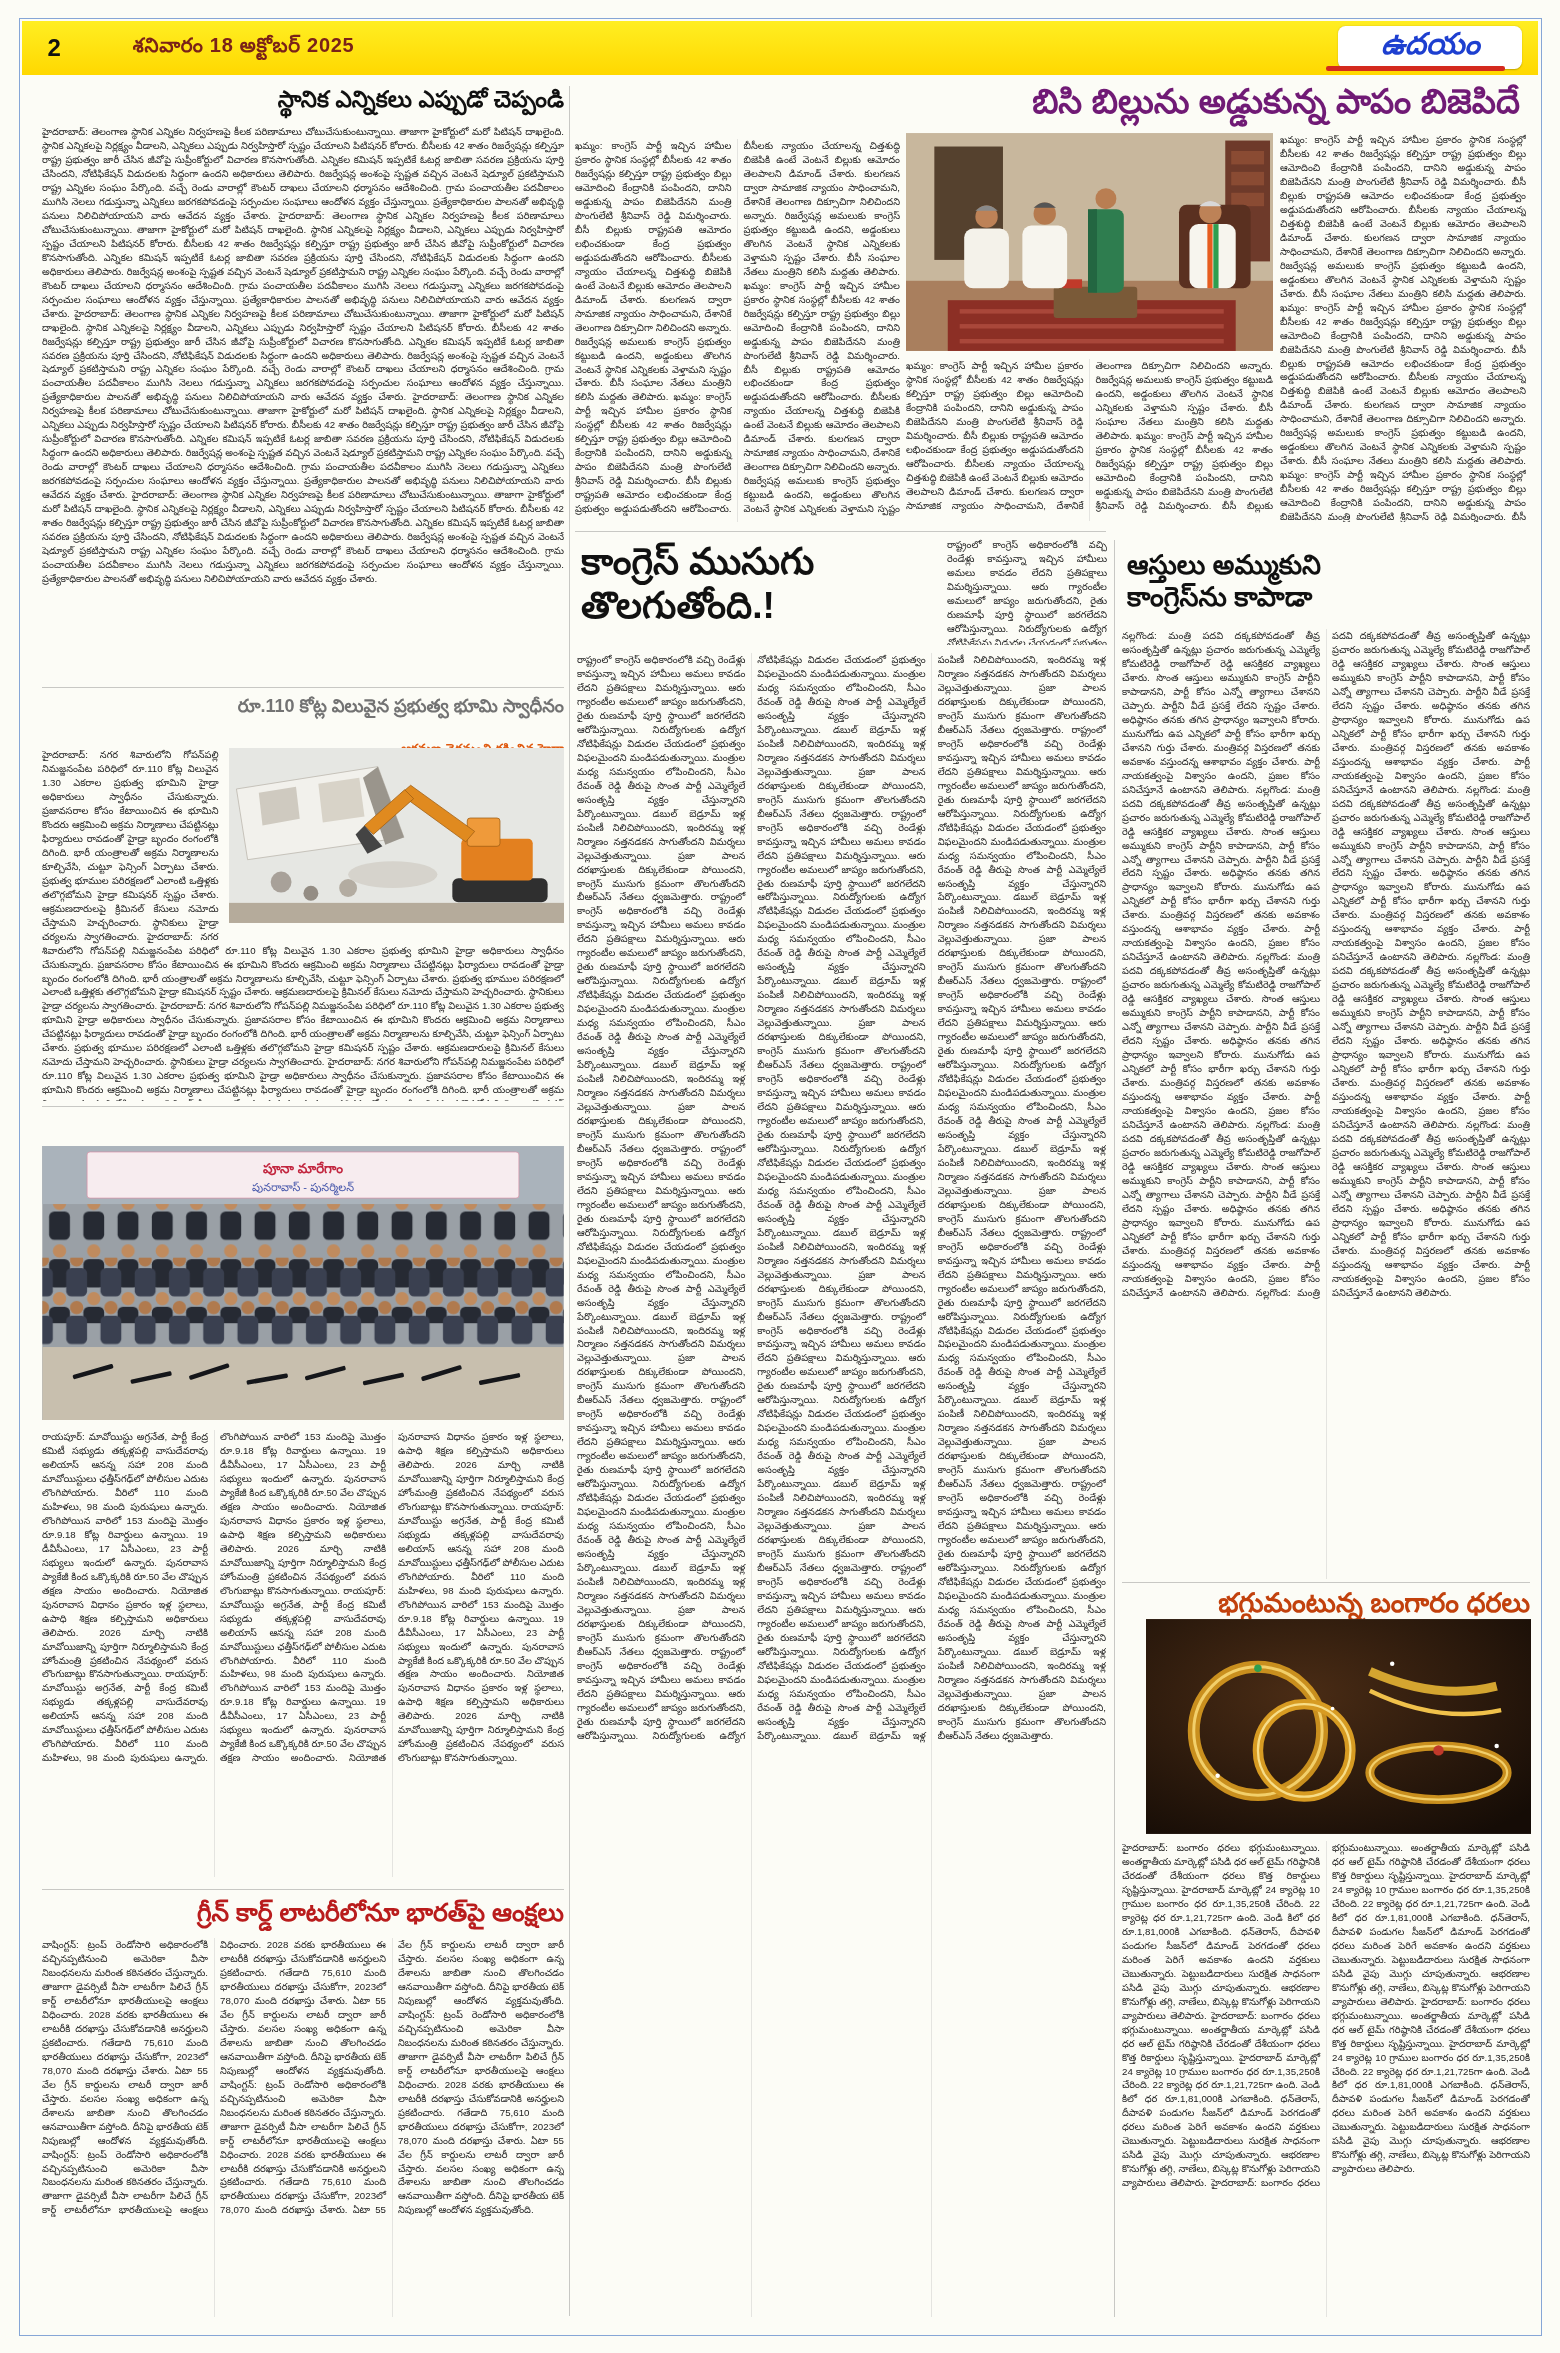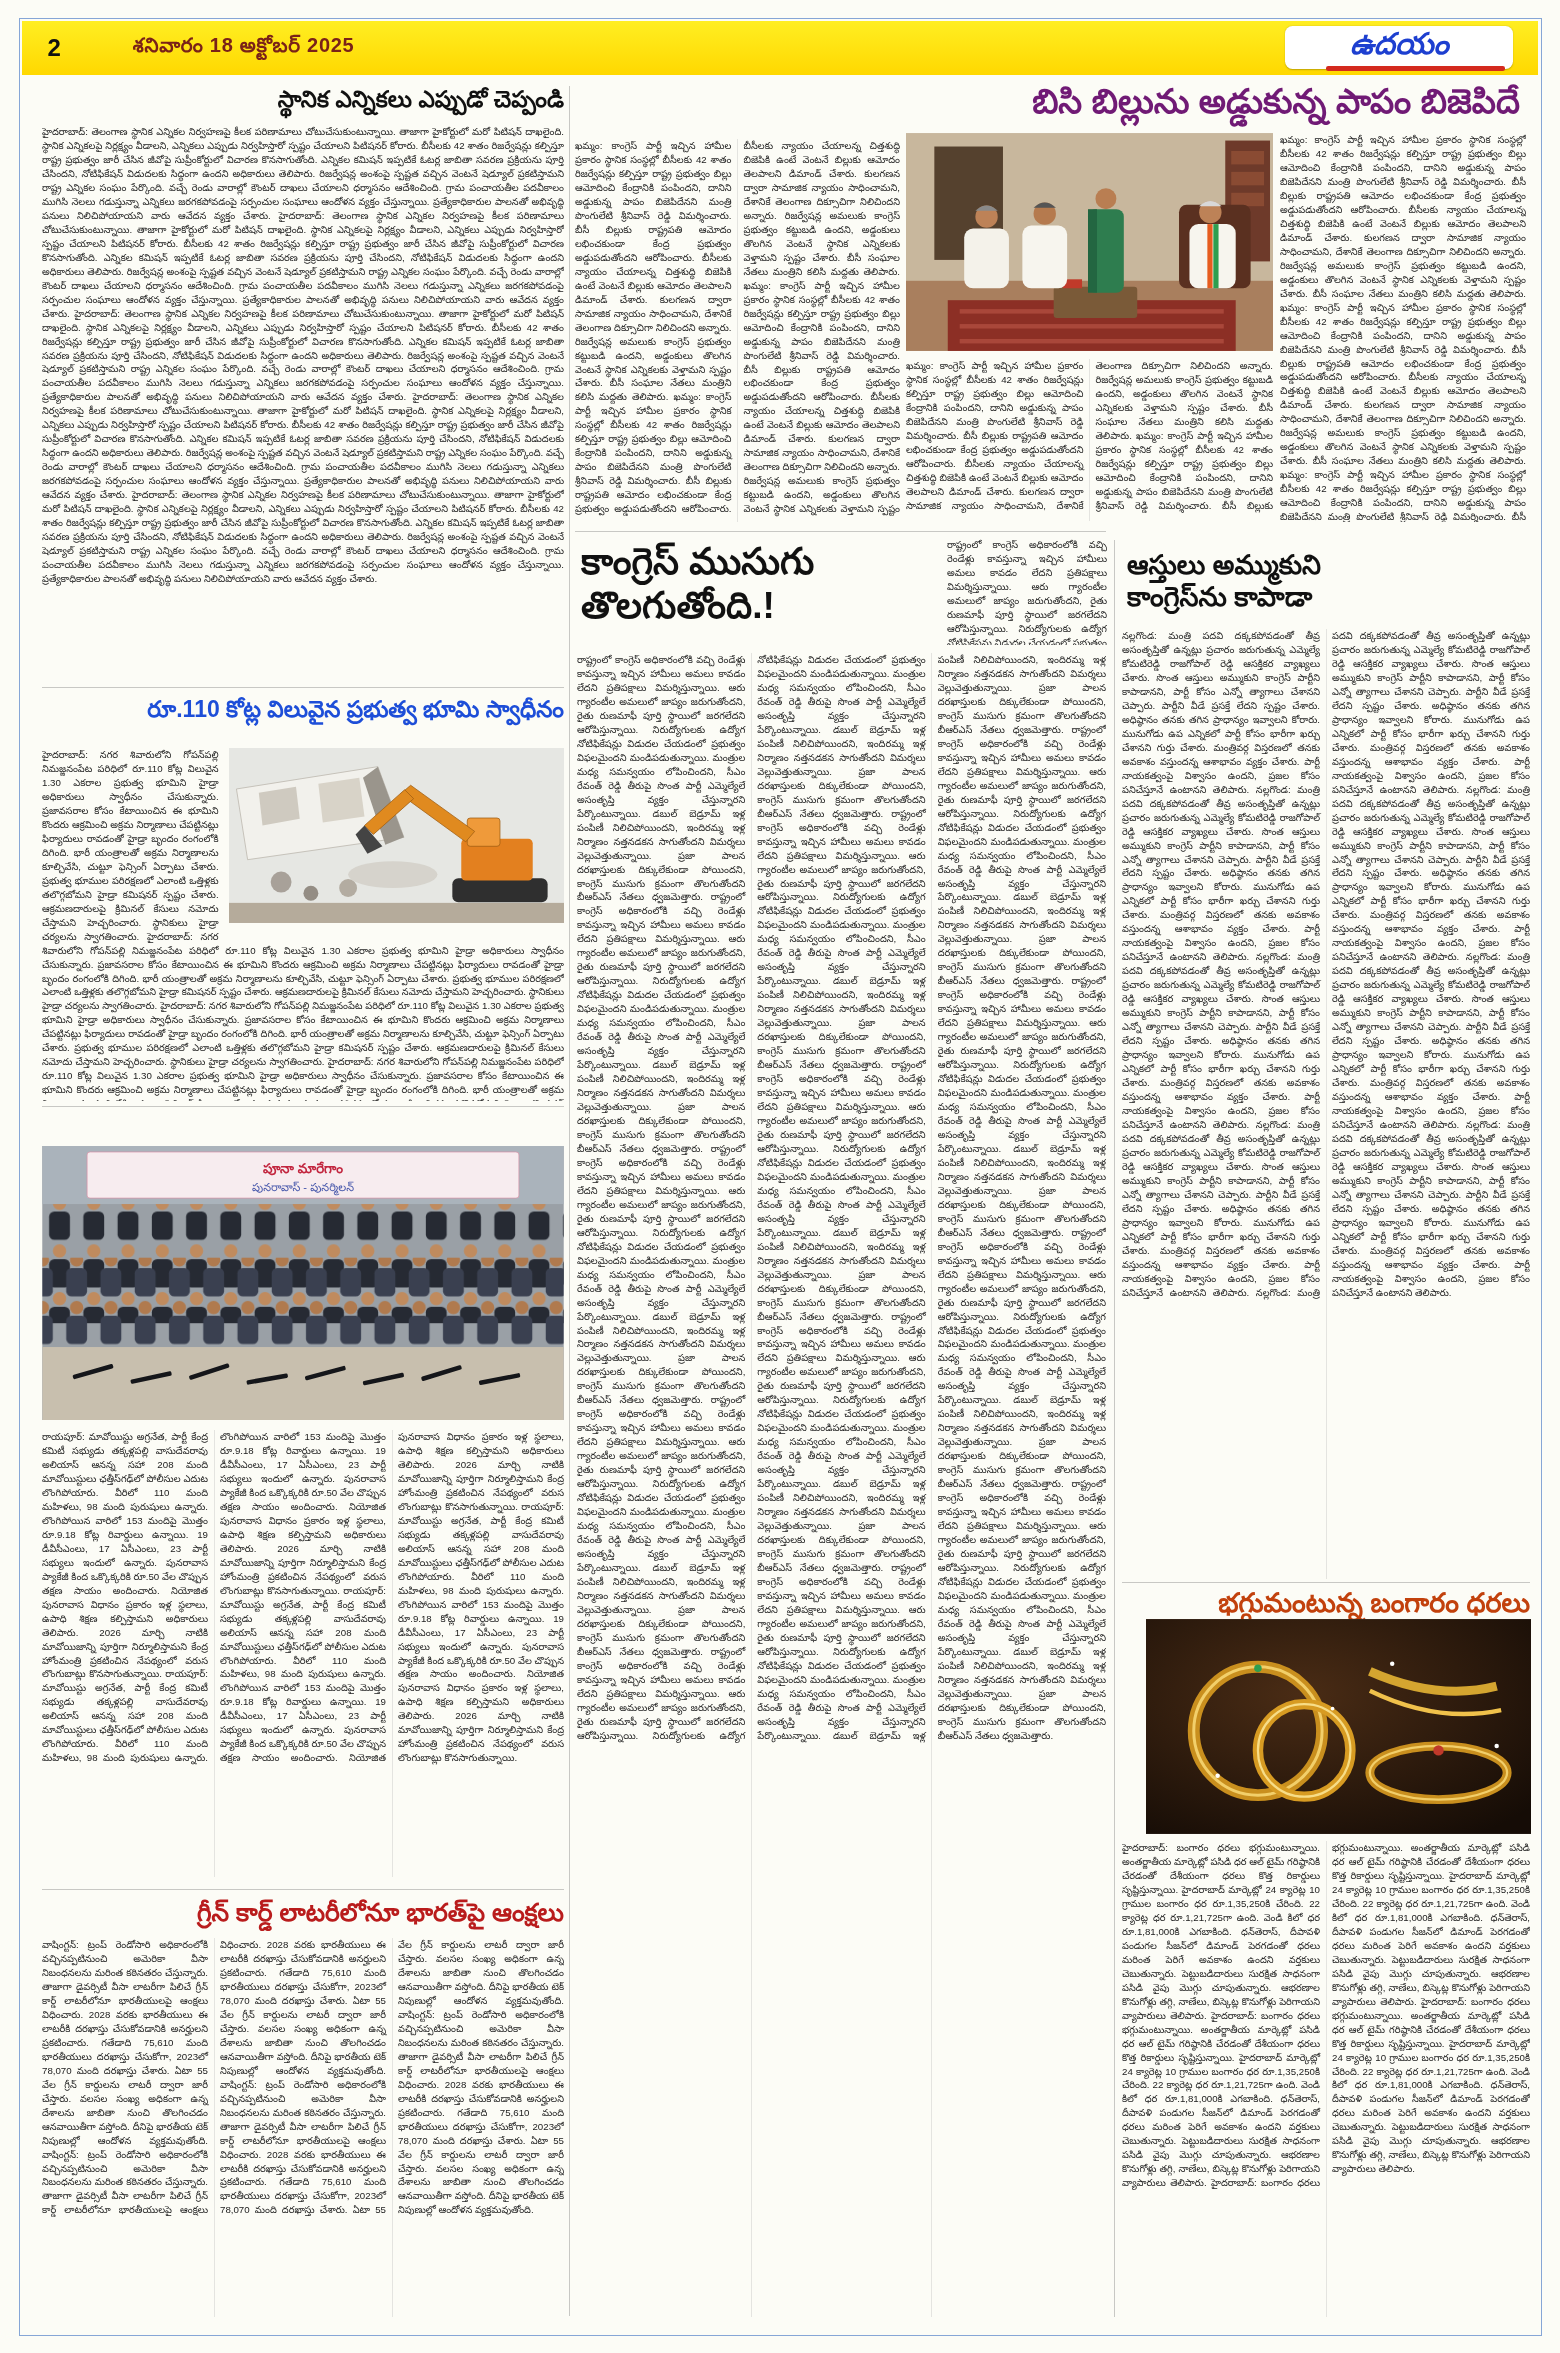--- a/index.html
+++ b/index.html
@@ -11,21 +11,21 @@
   .abs{position:absolute;}
   .frame{position:absolute;left:19.4px;top:18px;right:19.4px;bottom:18px;border:1.5px solid #86a6d6;pointer-events:none;}
   .masthead-bar{
     position:absolute;left:22.4px;top:21px;width:1516px;height:54px;
     background:linear-gradient(#ffee22,#ffd800);
     display:flex;align-items:center;
   }
   .page-num{font-size:24px;font-weight:bold;color:#111;margin-left:25px;}
   .issue-date{font-size:20px;font-weight:bold;color:#7a2218;margin-left:72px;letter-spacing:0.7px;}
   .logo-box{
-    position:absolute;right:25px;top:5.2px;width:228px;height:43px;background:#ffffff;
+    position:absolute;right:16px;top:5.2px;width:184px;height:43px;background:#ffffff;
     border-radius:7.5px;display:flex;align-items:center;justify-content:center;
     box-shadow:0 0.7px 1.5px rgba(0,0,0,.25);
   }
   .logo-text{font-size:30px;font-weight:bold;font-style:italic;color:#1d3fd0;}
   .logo-swoosh{position:absolute;right:33px;top:45px;width:179px;height:4.5px;background:#d42a1e;border-radius:2.2px;}
   .bodytext{
     font-size:9.7px;line-height:1.44;text-align:justify;overflow:hidden;
     word-break:break-word;color:#1c1c1c;
   }
   .cols2{column-count:2;column-gap:12px;column-rule:0.7px solid #e4e4e0;}
@@ -57,21 +57,21 @@
   <div class="abs divider-v" style="left:1114px;top:540px;height:1777px;"></div>
 
   <div class="abs" style="left:42px;top:86px;width:522px;">
     <div class="hl hl-center" style="font-size:23px;">స్థానిక ఎన్నికలు ఎప్పుడో చెప్పండి</div>
   </div>
   <div class="abs bodytext" style="left:42px;top:125px;width:522px;height:553px;">హైదరాబాద్: తెలంగాణ స్థానిక ఎన్నికల నిర్వహణపై కీలక పరిణామాలు చోటుచేసుకుంటున్నాయి. తాజాగా హైకోర్టులో మరో పిటిషన్ దాఖలైంది. స్థానిక ఎన్నికలపై నిర్లక్ష్యం వీడాలని, ఎన్నికలు ఎప్పుడు నిర్వహిస్తారో స్పష్టం చేయాలని పిటిషనర్ కోరారు. బీసీలకు 42 శాతం రిజర్వేషన్లు కల్పిస్తూ రాష్ట్ర ప్రభుత్వం జారీ చేసిన జీవోపై సుప్రీంకోర్టులో విచారణ కొనసాగుతోంది. ఎన్నికల కమిషన్ ఇప్పటికే ఓటర్ల జాబితా సవరణ ప్రక్రియను పూర్తి చేసిందని, నోటిఫికేషన్ విడుదలకు సిద్ధంగా ఉందని అధికారులు తెలిపారు. రిజర్వేషన్ల అంశంపై స్పష్టత వచ్చిన వెంటనే షెడ్యూల్ ప్రకటిస్తామని రాష్ట్ర ఎన్నికల సంఘం పేర్కొంది. వచ్చే రెండు వారాల్లో కౌంటర్ దాఖలు చేయాలని ధర్మాసనం ఆదేశించింది. గ్రామ పంచాయతీల పదవీకాలం ముగిసి నెలలు గడుస్తున్నా ఎన్నికలు జరగకపోవడంపై సర్పంచుల సంఘాలు ఆందోళన వ్యక్తం చేస్తున్నాయి. ప్రత్యేకాధికారుల పాలనతో అభివృద్ధి పనులు నిలిచిపోయాయని వారు ఆవేదన వ్యక్తం చేశారు. హైదరాబాద్: తెలంగాణ స్థానిక ఎన్నికల నిర్వహణపై కీలక పరిణామాలు చోటుచేసుకుంటున్నాయి. తాజాగా హైకోర్టులో మరో పిటిషన్ దాఖలైంది. స్థానిక ఎన్నికలపై నిర్లక్ష్యం వీడాలని, ఎన్నికలు ఎప్పుడు నిర్వహిస్తారో స్పష్టం చేయాలని పిటిషనర్ కోరారు. బీసీలకు 42 శాతం రిజర్వేషన్లు కల్పిస్తూ రాష్ట్ర ప్రభుత్వం జారీ చేసిన జీవోపై సుప్రీంకోర్టులో విచారణ కొనసాగుతోంది. ఎన్నికల కమిషన్ ఇప్పటికే ఓటర్ల జాబితా సవరణ ప్రక్రియను పూర్తి చేసిందని, నోటిఫికేషన్ విడుదలకు సిద్ధంగా ఉందని అధికారులు తెలిపారు. రిజర్వేషన్ల అంశంపై స్పష్టత వచ్చిన వెంటనే షెడ్యూల్ ప్రకటిస్తామని రాష్ట్ర ఎన్నికల సంఘం పేర్కొంది. వచ్చే రెండు వారాల్లో కౌంటర్ దాఖలు చేయాలని ధర్మాసనం ఆదేశించింది. గ్రామ పంచాయతీల పదవీకాలం ముగిసి నెలలు గడుస్తున్నా ఎన్నికలు జరగకపోవడంపై సర్పంచుల సంఘాలు ఆందోళన వ్యక్తం చేస్తున్నాయి. ప్రత్యేకాధికారుల పాలనతో అభివృద్ధి పనులు నిలిచిపోయాయని వారు ఆవేదన వ్యక్తం చేశారు. హైదరాబాద్: తెలంగాణ స్థానిక ఎన్నికల నిర్వహణపై కీలక పరిణామాలు చోటుచేసుకుంటున్నాయి. తాజాగా హైకోర్టులో మరో పిటిషన్ దాఖలైంది. స్థానిక ఎన్నికలపై నిర్లక్ష్యం వీడాలని, ఎన్నికలు ఎప్పుడు నిర్వహిస్తారో స్పష్టం చేయాలని పిటిషనర్ కోరారు. బీసీలకు 42 శాతం రిజర్వేషన్లు కల్పిస్తూ రాష్ట్ర ప్రభుత్వం జారీ చేసిన జీవోపై సుప్రీంకోర్టులో విచారణ కొనసాగుతోంది. ఎన్నికల కమిషన్ ఇప్పటికే ఓటర్ల జాబితా సవరణ ప్రక్రియను పూర్తి చేసిందని, నోటిఫికేషన్ విడుదలకు సిద్ధంగా ఉందని అధికారులు తెలిపారు. రిజర్వేషన్ల అంశంపై స్పష్టత వచ్చిన వెంటనే షెడ్యూల్ ప్రకటిస్తామని రాష్ట్ర ఎన్నికల సంఘం పేర్కొంది. వచ్చే రెండు వారాల్లో కౌంటర్ దాఖలు చేయాలని ధర్మాసనం ఆదేశించింది. గ్రామ పంచాయతీల పదవీకాలం ముగిసి నెలలు గడుస్తున్నా ఎన్నికలు జరగకపోవడంపై సర్పంచుల సంఘాలు ఆందోళన వ్యక్తం చేస్తున్నాయి. ప్రత్యేకాధికారుల పాలనతో అభివృద్ధి పనులు నిలిచిపోయాయని వారు ఆవేదన వ్యక్తం చేశారు. హైదరాబాద్: తెలంగాణ స్థానిక ఎన్నికల నిర్వహణపై కీలక పరిణామాలు చోటుచేసుకుంటున్నాయి. తాజాగా హైకోర్టులో మరో పిటిషన్ దాఖలైంది. స్థానిక ఎన్నికలపై నిర్లక్ష్యం వీడాలని, ఎన్నికలు ఎప్పుడు నిర్వహిస్తారో స్పష్టం చేయాలని పిటిషనర్ కోరారు. బీసీలకు 42 శాతం రిజర్వేషన్లు కల్పిస్తూ రాష్ట్ర ప్రభుత్వం జారీ చేసిన జీవోపై సుప్రీంకోర్టులో విచారణ కొనసాగుతోంది. ఎన్నికల కమిషన్ ఇప్పటికే ఓటర్ల జాబితా సవరణ ప్రక్రియను పూర్తి చేసిందని, నోటిఫికేషన్ విడుదలకు సిద్ధంగా ఉందని అధికారులు తెలిపారు. రిజర్వేషన్ల అంశంపై స్పష్టత వచ్చిన వెంటనే షెడ్యూల్ ప్రకటిస్తామని రాష్ట్ర ఎన్నికల సంఘం పేర్కొంది. వచ్చే రెండు వారాల్లో కౌంటర్ దాఖలు చేయాలని ధర్మాసనం ఆదేశించింది. గ్రామ పంచాయతీల పదవీకాలం ముగిసి నెలలు గడుస్తున్నా ఎన్నికలు జరగకపోవడంపై సర్పంచుల సంఘాలు ఆందోళన వ్యక్తం చేస్తున్నాయి. ప్రత్యేకాధికారుల పాలనతో అభివృద్ధి పనులు నిలిచిపోయాయని వారు ఆవేదన వ్యక్తం చేశారు. హైదరాబాద్: తెలంగాణ స్థానిక ఎన్నికల నిర్వహణపై కీలక పరిణామాలు చోటుచేసుకుంటున్నాయి. తాజాగా హైకోర్టులో మరో పిటిషన్ దాఖలైంది. స్థానిక ఎన్నికలపై నిర్లక్ష్యం వీడాలని, ఎన్నికలు ఎప్పుడు నిర్వహిస్తారో స్పష్టం చేయాలని పిటిషనర్ కోరారు. బీసీలకు 42 శాతం రిజర్వేషన్లు కల్పిస్తూ రాష్ట్ర ప్రభుత్వం జారీ చేసిన జీవోపై సుప్రీంకోర్టులో విచారణ కొనసాగుతోంది. ఎన్నికల కమిషన్ ఇప్పటికే ఓటర్ల జాబితా సవరణ ప్రక్రియను పూర్తి చేసిందని, నోటిఫికేషన్ విడుదలకు సిద్ధంగా ఉందని అధికారులు తెలిపారు. రిజర్వేషన్ల అంశంపై స్పష్టత వచ్చిన వెంటనే షెడ్యూల్ ప్రకటిస్తామని రాష్ట్ర ఎన్నికల సంఘం పేర్కొంది. వచ్చే రెండు వారాల్లో కౌంటర్ దాఖలు చేయాలని ధర్మాసనం ఆదేశించింది. గ్రామ పంచాయతీల పదవీకాలం ముగిసి నెలలు గడుస్తున్నా ఎన్నికలు జరగకపోవడంపై సర్పంచుల సంఘాలు ఆందోళన వ్యక్తం చేస్తున్నాయి. ప్రత్యేకాధికారుల పాలనతో అభివృద్ధి పనులు నిలిచిపోయాయని వారు ఆవేదన వ్యక్తం చేశారు.</div>
 
   <div class="abs divider-h" style="left:42px;top:687px;width:522px;"></div>
 
   <div class="abs" style="left:42px;top:696px;width:522px;">
-    <div class="hl hl-center" style="font-size:23px;color:#1d4ed8;">రూ.110 కోట్ల విలువైన ప్రభుత్వ భూమి స్వాధీనం</div>
+    <div class="hl hl-center" style="font-size:18px;color:#737373;">రూ.110 కోట్ల విలువైన ప్రభుత్వ భూమి స్వాధీనం</div>
     <div class="hl-center" style="font-size:12.7px;color:#e05a10;font-weight:bold;margin-top:21px;">ఆక్రమణ చెరనుంచి రక్షించిన హైడ్రా</div>
   </div>
   <div class="abs bodytext" style="left:42px;top:748px;width:522px;height:353px;">
     <svg class="photo imgfloat" width="335" height="175" viewBox="0 0 450 235">
       <rect width="450" height="235" fill="#e6e7e3"></rect>
       <polygon points="10,55 200,25 235,120 25,150" fill="#f2f1ec" stroke="#b9b4aa"></polygon>
       <polygon points="40,60 90,52 95,95 45,104" fill="#cfcac0"></polygon>
       <polygon points="120,48 175,40 182,92 126,100" fill="#d8d3c8"></polygon>
       <polygon points="200,25 235,120 210,130 180,40" fill="#9a958c"></polygon>
       <circle cx="70" cy="180" r="14" fill="#a8a199"></circle>

